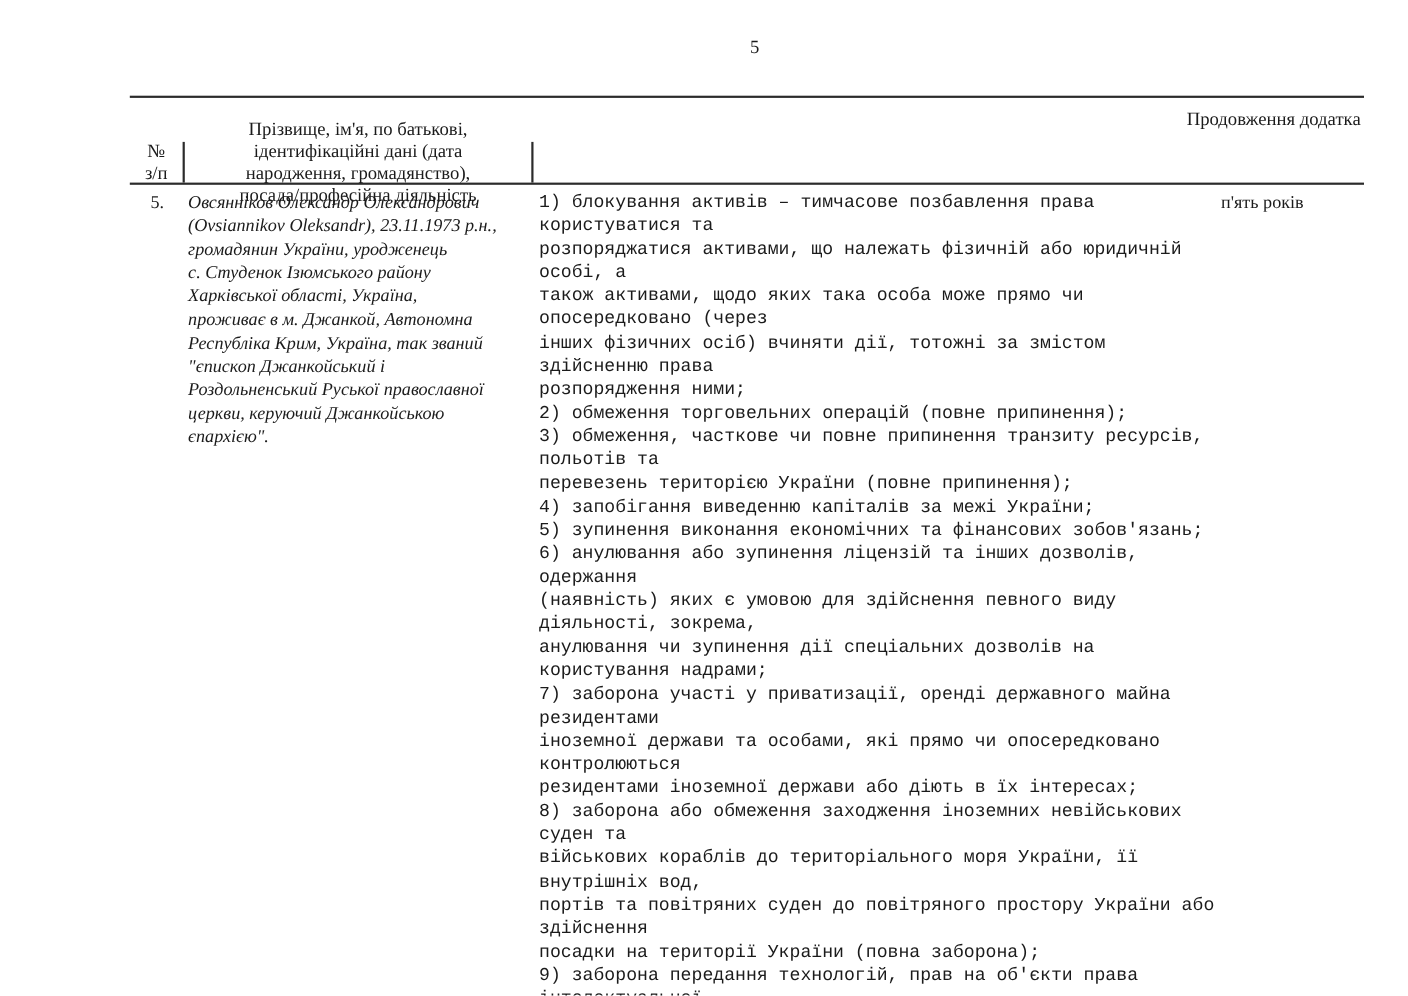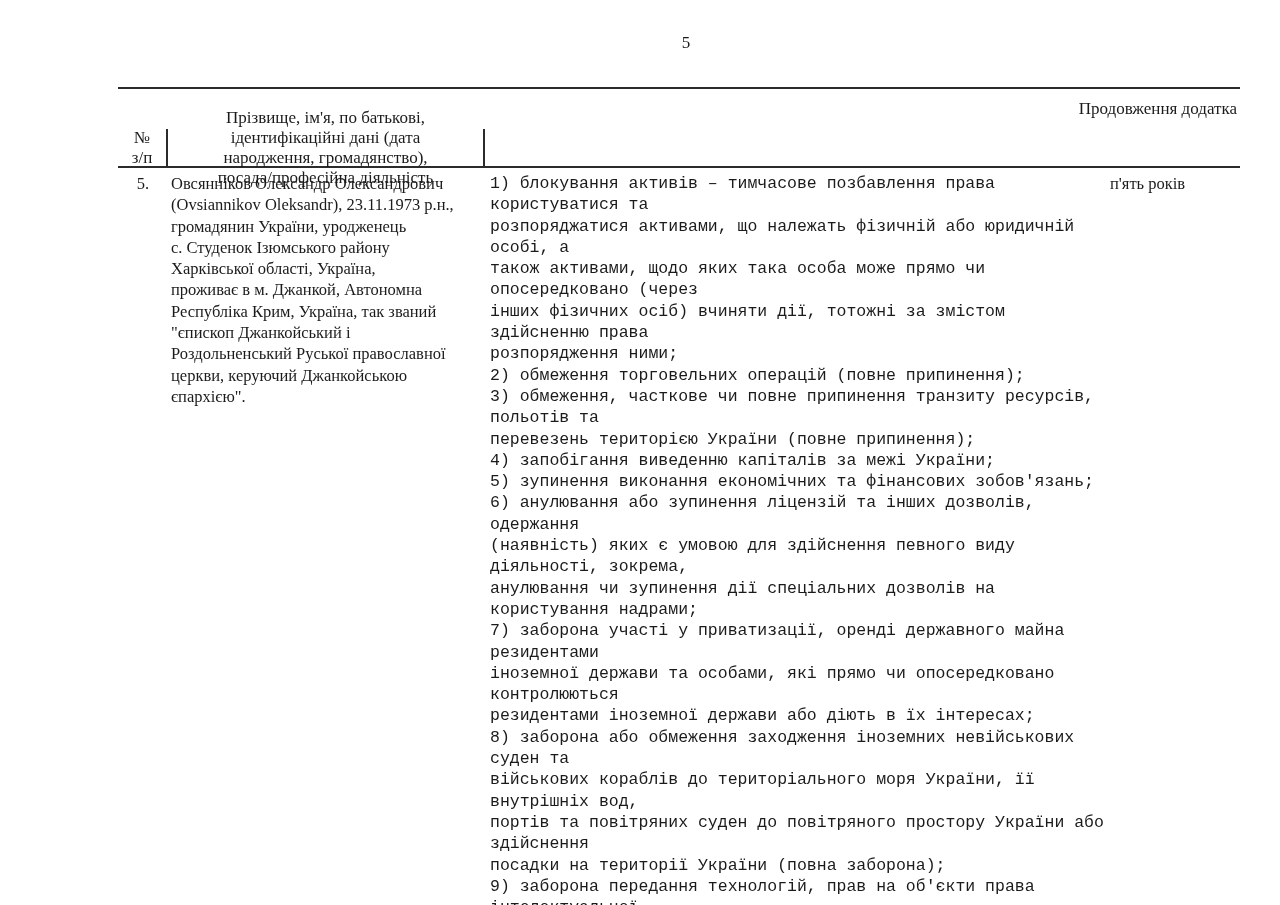--- a/index.html
+++ b/index.html
@@ -40,21 +40,21 @@
   .c3 { flex:0 0 625px; }
   .c4 { flex:0 0 130px; }
   .vsep { border-right:2px solid #2b2b2b; }
   .body-row { display:flex; align-items:flex-start; }
   .body-cell {
     font-size:16.5px; line-height:21.3px;
     white-space:pre-line;
     padding-top:5px;
   }
   .cell-num  { text-align:center; }
-  .cell-person { padding-left:3px; padding-right:2px; }
+  .cell-person { padding-left:3px; padding-right:2px;font-style:italic; }
   .cell-measures { padding-left:5px; padding-right:4px;font-family:Liberation Mono, monospace; }
   .cell-term { }
 </style>
 </head>
 <body>
 
 <div class="page-number">5</div>
 
 <div class="continuation">Продовження додатка</div>
 

